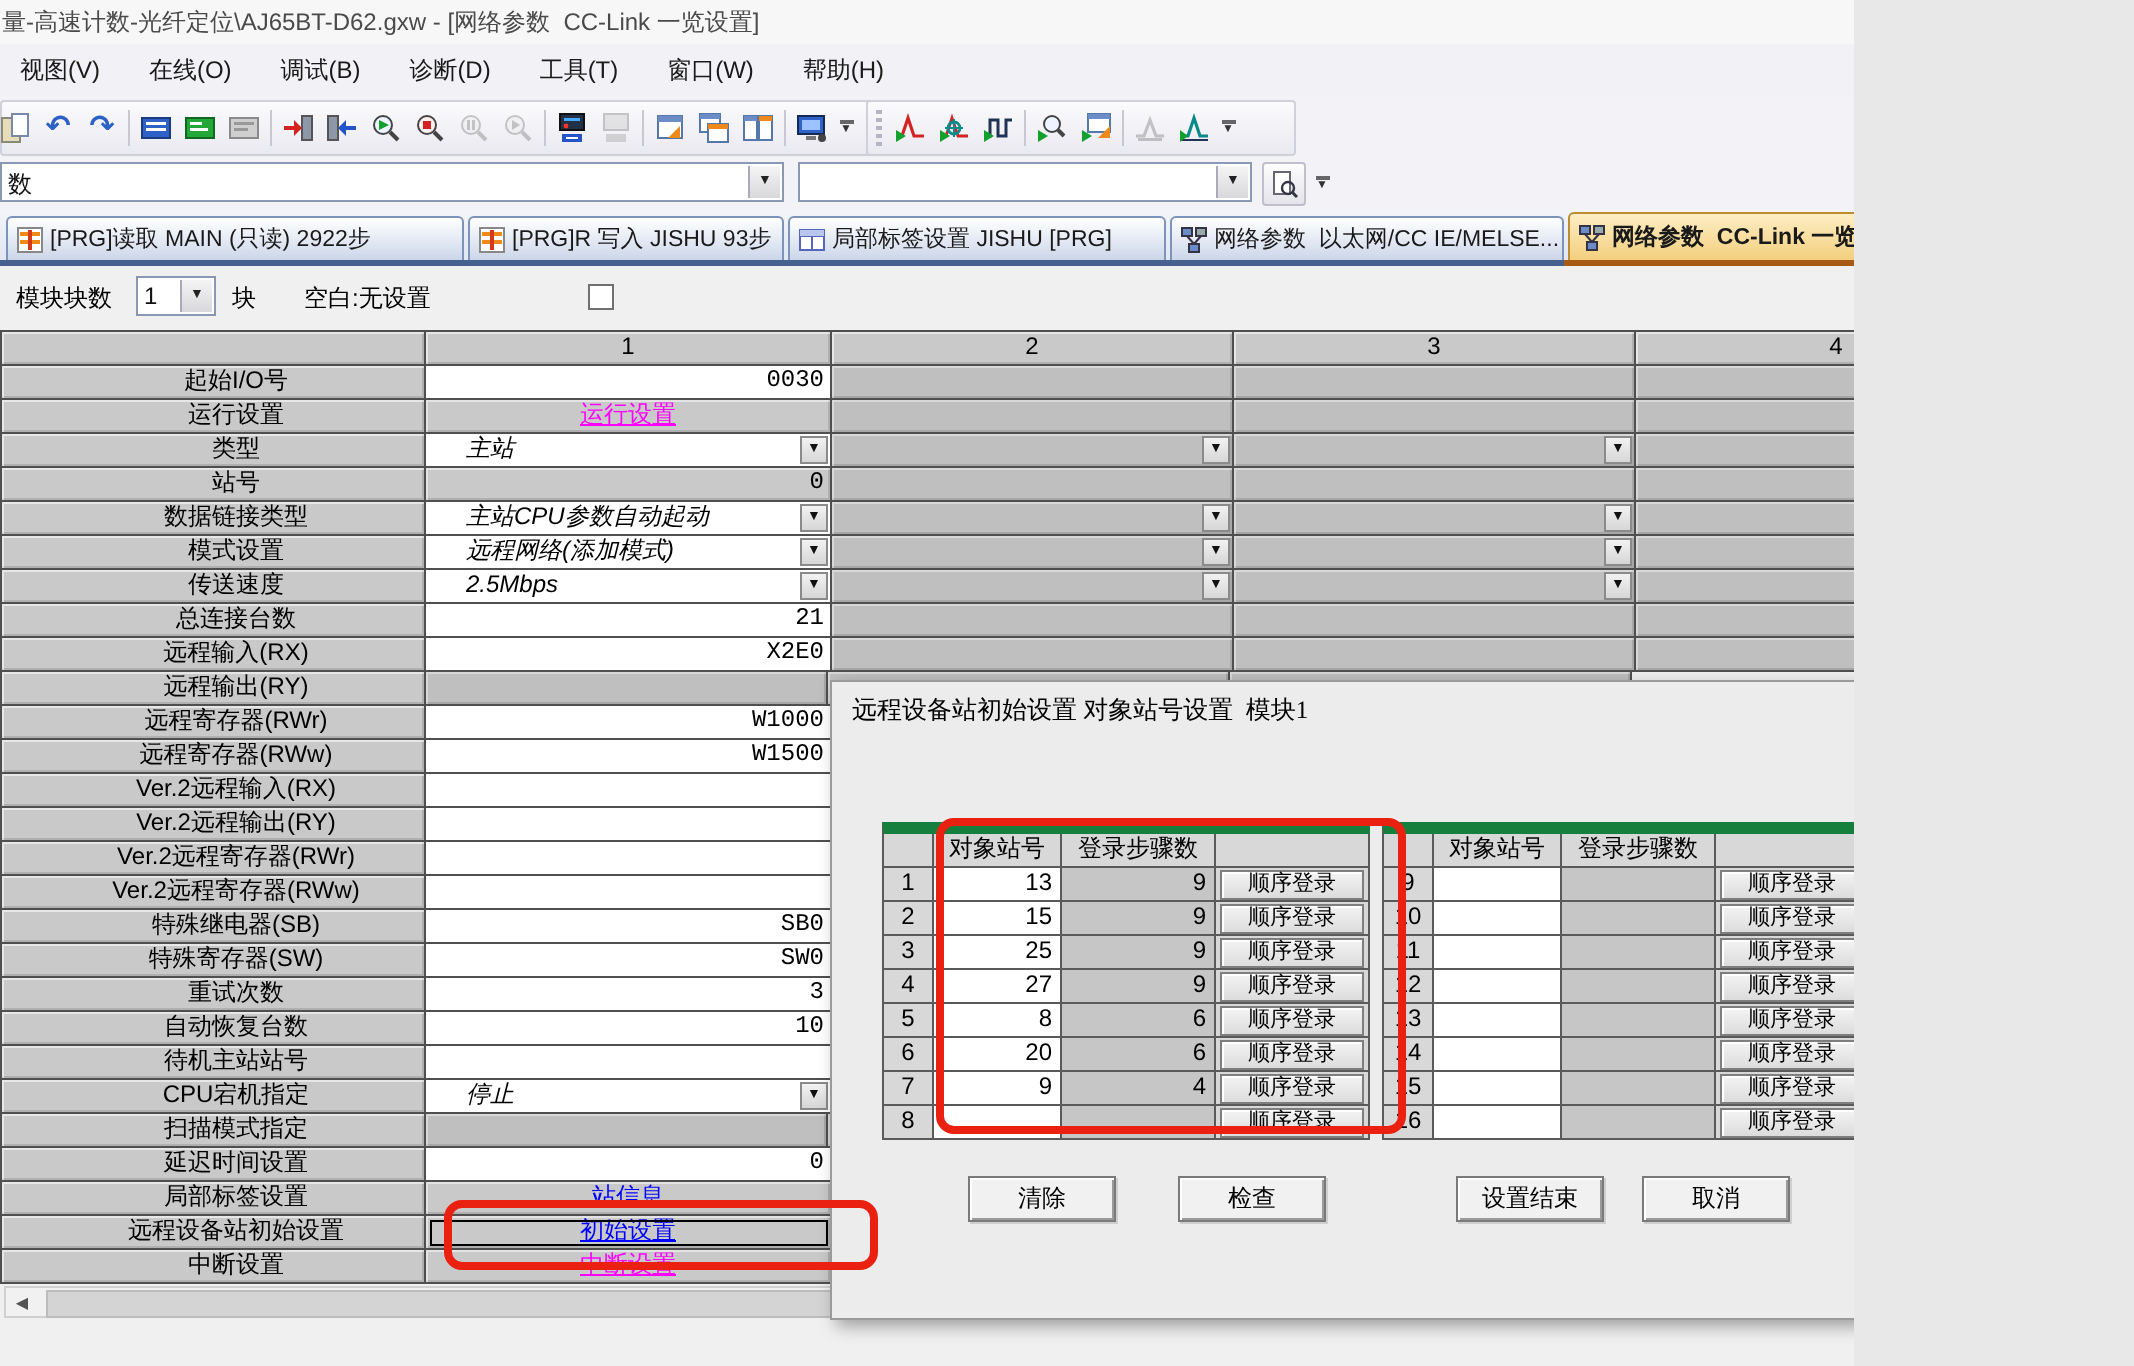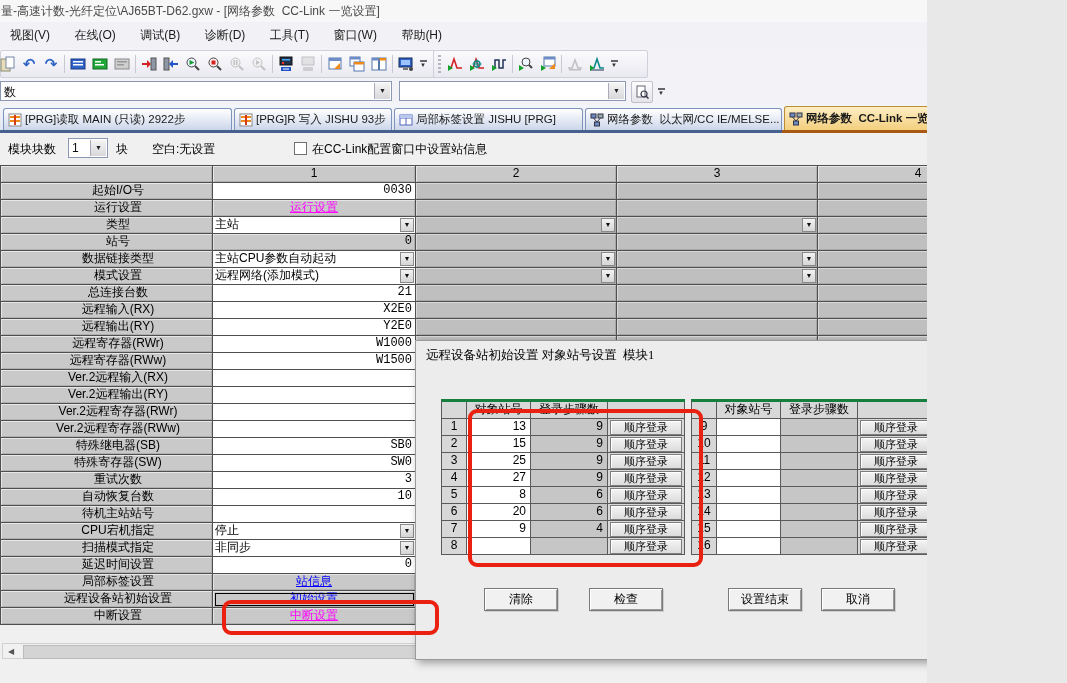--- a/index.html
+++ b/index.html
@@ -62,40 +62,40 @@
   .pgrid{position:absolute;left:0;top:32px;border-top:1px solid #4f4f4f;border-left:1px solid #4f4f4f;width:1019px;}
   .prow{display:flex;height:17px;}
   .cell{box-sizing:border-box;height:17px;border-right:1px solid #4f4f4f;border-bottom:1px solid #4f4f4f;font-size:12px;line-height:15px;overflow:hidden;white-space:nowrap;position:relative;}
   .lbl{width:212px;background:#c9c9c9;text-align:center;box-shadow:inset 1px 1px 0 rgba(255,255,255,.55),inset -1px -1px 0 rgba(0,0,0,.12);padding-left:23px;}
   .w1{width:203px;} .w2,.w3,.w4{width:201px;}
   .hcell{background:#c9c9c9;text-align:center;box-shadow:inset 1px 1px 0 rgba(255,255,255,.55),inset -1px -1px 0 rgba(0,0,0,.12);}
   .white{background:#fff;}
   .grayc{background:#c9c9c9;box-shadow:inset 1px 1px 0 rgba(255,255,255,.5),inset -1px -1px 0 rgba(0,0,0,.12);}
   .empty{background:#bfbfbf;box-shadow:inset 1px 1px 0 rgba(255,255,255,.4),inset -1px -1px 0 rgba(0,0,0,.12);}
   .num{text-align:right;padding-right:3px;font-family:Liberation Mono, monospace;}
-  .dtext{padding-left:2px;}
+  .dtext{padding-left:20px;font-style:italic;}
   .dbtn{position:absolute;right:1px;top:1px;width:14px;height:14px;background:linear-gradient(#f2f2f2,#d6d6d6);border:1px solid #8a8a8a;box-sizing:border-box;font-size:7px;line-height:12px;text-align:center;color:#111;}
   .linkcell{text-align:center;}
   .glink{text-decoration:underline;}
   .glink.magenta{color:#ff00ff;} .glink.blue{color:#0000ff;}
   .selcell{outline:1px solid #000;outline-offset:-3px;}
 
   
   .hscroll{position:absolute;left:2px;top:510px;width:1017px;height:16px;background:#f1f1f1;border:1px solid #d0d0d0;box-sizing:border-box;}
   .vscroll{position:absolute;left:1040px;top:3px;width:17px;height:543px;background:#f1f1f1;border:1px solid #d0d0d0;box-sizing:border-box;}
   .sarrow{position:absolute;font-size:8px;color:#555;text-align:center;}
   .hthumb{position:absolute;left:20px;top:1px;width:980px;height:12px;background:#d4d4d4;border:1px solid #bcbcbc;}
   .vthumb{position:absolute;left:1px;top:22px;width:13px;height:398px;background:#d4d4d4;border:1px solid #bcbcbc;}
   .orangeline{position:absolute;top:0;width:2px;height:550px;background:#f0a23c;}
 
   
   .dialog{position:absolute;left:415px;top:207px;width:556px;height:318px;background:#ececec;border:1px solid #9a9a9a;box-shadow:3px 3px 8px rgba(0,0,0,.35);}
   .dlg-title{position:absolute;left:10px;top:6px;font-size:12.5px;color:#000;white-space:pre;font-family:Liberation Serif, serif;}
   .dlg-close{position:absolute;right:8px;top:4px;width:18px;height:18px;text-align:center;font-size:15px;line-height:18px;color:#333;}
-  .dgroup{position:absolute;top:58px;border-top:3px solid #15803d;border-left:1px solid #5a5a5a;}
+  .dgroup{position:absolute;top:70px;border-top:6px solid #15803d;border-left:1px solid #5a5a5a;}
   .dgL{left:25px;} .dgR{left:275px;}
   .drow{display:flex;height:17px;}
   .dc{box-sizing:border-box;height:17px;border-right:1px solid #5a5a5a;border-bottom:1px solid #5a5a5a;font-size:12px;line-height:15px;overflow:hidden;white-space:nowrap;}
   .dc.no{width:25px;background:#d8d8d8;text-align:center;}
   .dc.st{width:64px;background:#fff;text-align:right;padding-right:4px;}
   .dc.sp{width:77px;background:#c6c6c6;text-align:right;padding-right:4px;}
   .dc.bt{width:77px;background:#d8d8d8;text-align:center;padding:1px 2px;}
   .dc.hd{background:#d8d8d8;text-align:center;padding:0;}
   .regbtn{display:block;height:13px;background:linear-gradient(#f4f4f4,#dcdcdc);border:1px solid #7e7e7e;box-shadow:inset 1px 1px 0 #fff;font-size:11px;line-height:12px;color:#000;}
   .dlgbtn{position:absolute;top:247px;width:72px;height:21px;background:#f1f1f1;border:1px solid #7a7a7a;box-shadow:inset 1px 1px 0 #fff,inset -1px -1px 0 #9a9a9a,1px 1px 0 #cfcfcf;font-size:12px;text-align:center;line-height:20px;color:#000;}
@@ -425,21 +425,20 @@
   <div class="content">
 
     <span class="ctl-lab" style="left:8px;top:8px;">模块块数</span>
     <div class="combo" style="left:68px;top:5px;width:40px;">
       <span class="cval">1</span>
       <span class="cbtn">▼</span>
     </div>
     <span class="ctl-lab" style="left:116px;top:8px;">块</span>
     <span class="ctl-lab" style="left:152px;top:8px;">空白:无设置</span>
     <span class="checkbox" style="left:294px;top:9px;"></span>
-    <span class="ctl-lab" style="left:312px;top:8px;">在CC-Link配置窗口中设置站信息</span>
 
     <div class="pgrid">
         <div class="prow">
           <div class="cell lbl hcell"></div>
           <div class="cell w1 hcell">1</div>
           <div class="cell w2 hcell">2</div>
           <div class="cell w3 hcell">3</div>
           <div class="cell w4 hcell">4</div>
         </div>
         <div class="prow">
@@ -496,36 +495,48 @@
             <span class="dbtn">▼</span>
           </div>
           <div class="cell w3 empty">
             <span class="dbtn">▼</span>
           </div>
           <div class="cell w4 empty">
             <span class="dbtn">▼</span>
           </div>
         </div>
         <div class="prow">
+          <div class="cell lbl">传送速度</div>
+          <div class="cell w1 white"><span class="dtext">2.5Mbps</span><span class="dbtn">▼</span></div>
+          <div class="cell w2 empty">
+            <span class="dbtn">▼</span>
+          </div>
+          <div class="cell w3 empty">
+            <span class="dbtn">▼</span>
+          </div>
+          <div class="cell w4 empty">
+            <span class="dbtn">▼</span>
+          </div>
+        </div>
+        <div class="prow">
           <div class="cell lbl">总连接台数</div>
           <div class="cell w1 white num">21</div>
           <div class="cell w2 empty"></div>
           <div class="cell w3 empty"></div>
           <div class="cell w4 empty"></div>
         </div>
         <div class="prow">
           <div class="cell lbl">远程输入(RX)</div>
           <div class="cell w1 white num">X2E0</div>
           <div class="cell w2 empty"></div>
           <div class="cell w3 empty"></div>
           <div class="cell w4 empty"></div>
         </div>
         <div class="prow">
           <div class="cell lbl">远程输出(RY)</div>
-          <div class="cell w1 white num">Y2E0</div>
           <div class="cell w2 empty"></div>
           <div class="cell w3 empty"></div>
           <div class="cell w4 empty"></div>
         </div>
         <div class="prow">
           <div class="cell lbl">远程寄存器(RWr)</div>
           <div class="cell w1 white num">W1000</div>
           <div class="cell w2 empty"></div>
           <div class="cell w3 empty"></div>
           <div class="cell w4 empty"></div>
@@ -604,21 +615,20 @@
           <div class="cell lbl">CPU宕机指定</div>
           <div class="cell w1 white"><span class="dtext">停止</span><span class="dbtn">▼</span></div>
           <div class="cell w2 empty"></div>
           <div class="cell w3 empty"></div>
           <div class="cell w4 empty">
             <span class="dbtn">▼</span>
           </div>
         </div>
         <div class="prow">
           <div class="cell lbl">扫描模式指定</div>
-          <div class="cell w1 white"><span class="dtext">非同步</span><span class="dbtn">▼</span></div>
           <div class="cell w2 empty"></div>
           <div class="cell w3 empty"></div>
           <div class="cell w4 empty">
             <span class="dbtn">▼</span>
           </div>
         </div>
         <div class="prow">
           <div class="cell lbl">延迟时间设置</div>
           <div class="cell w1 white num">0</div>
           <div class="cell w2 empty"></div>

